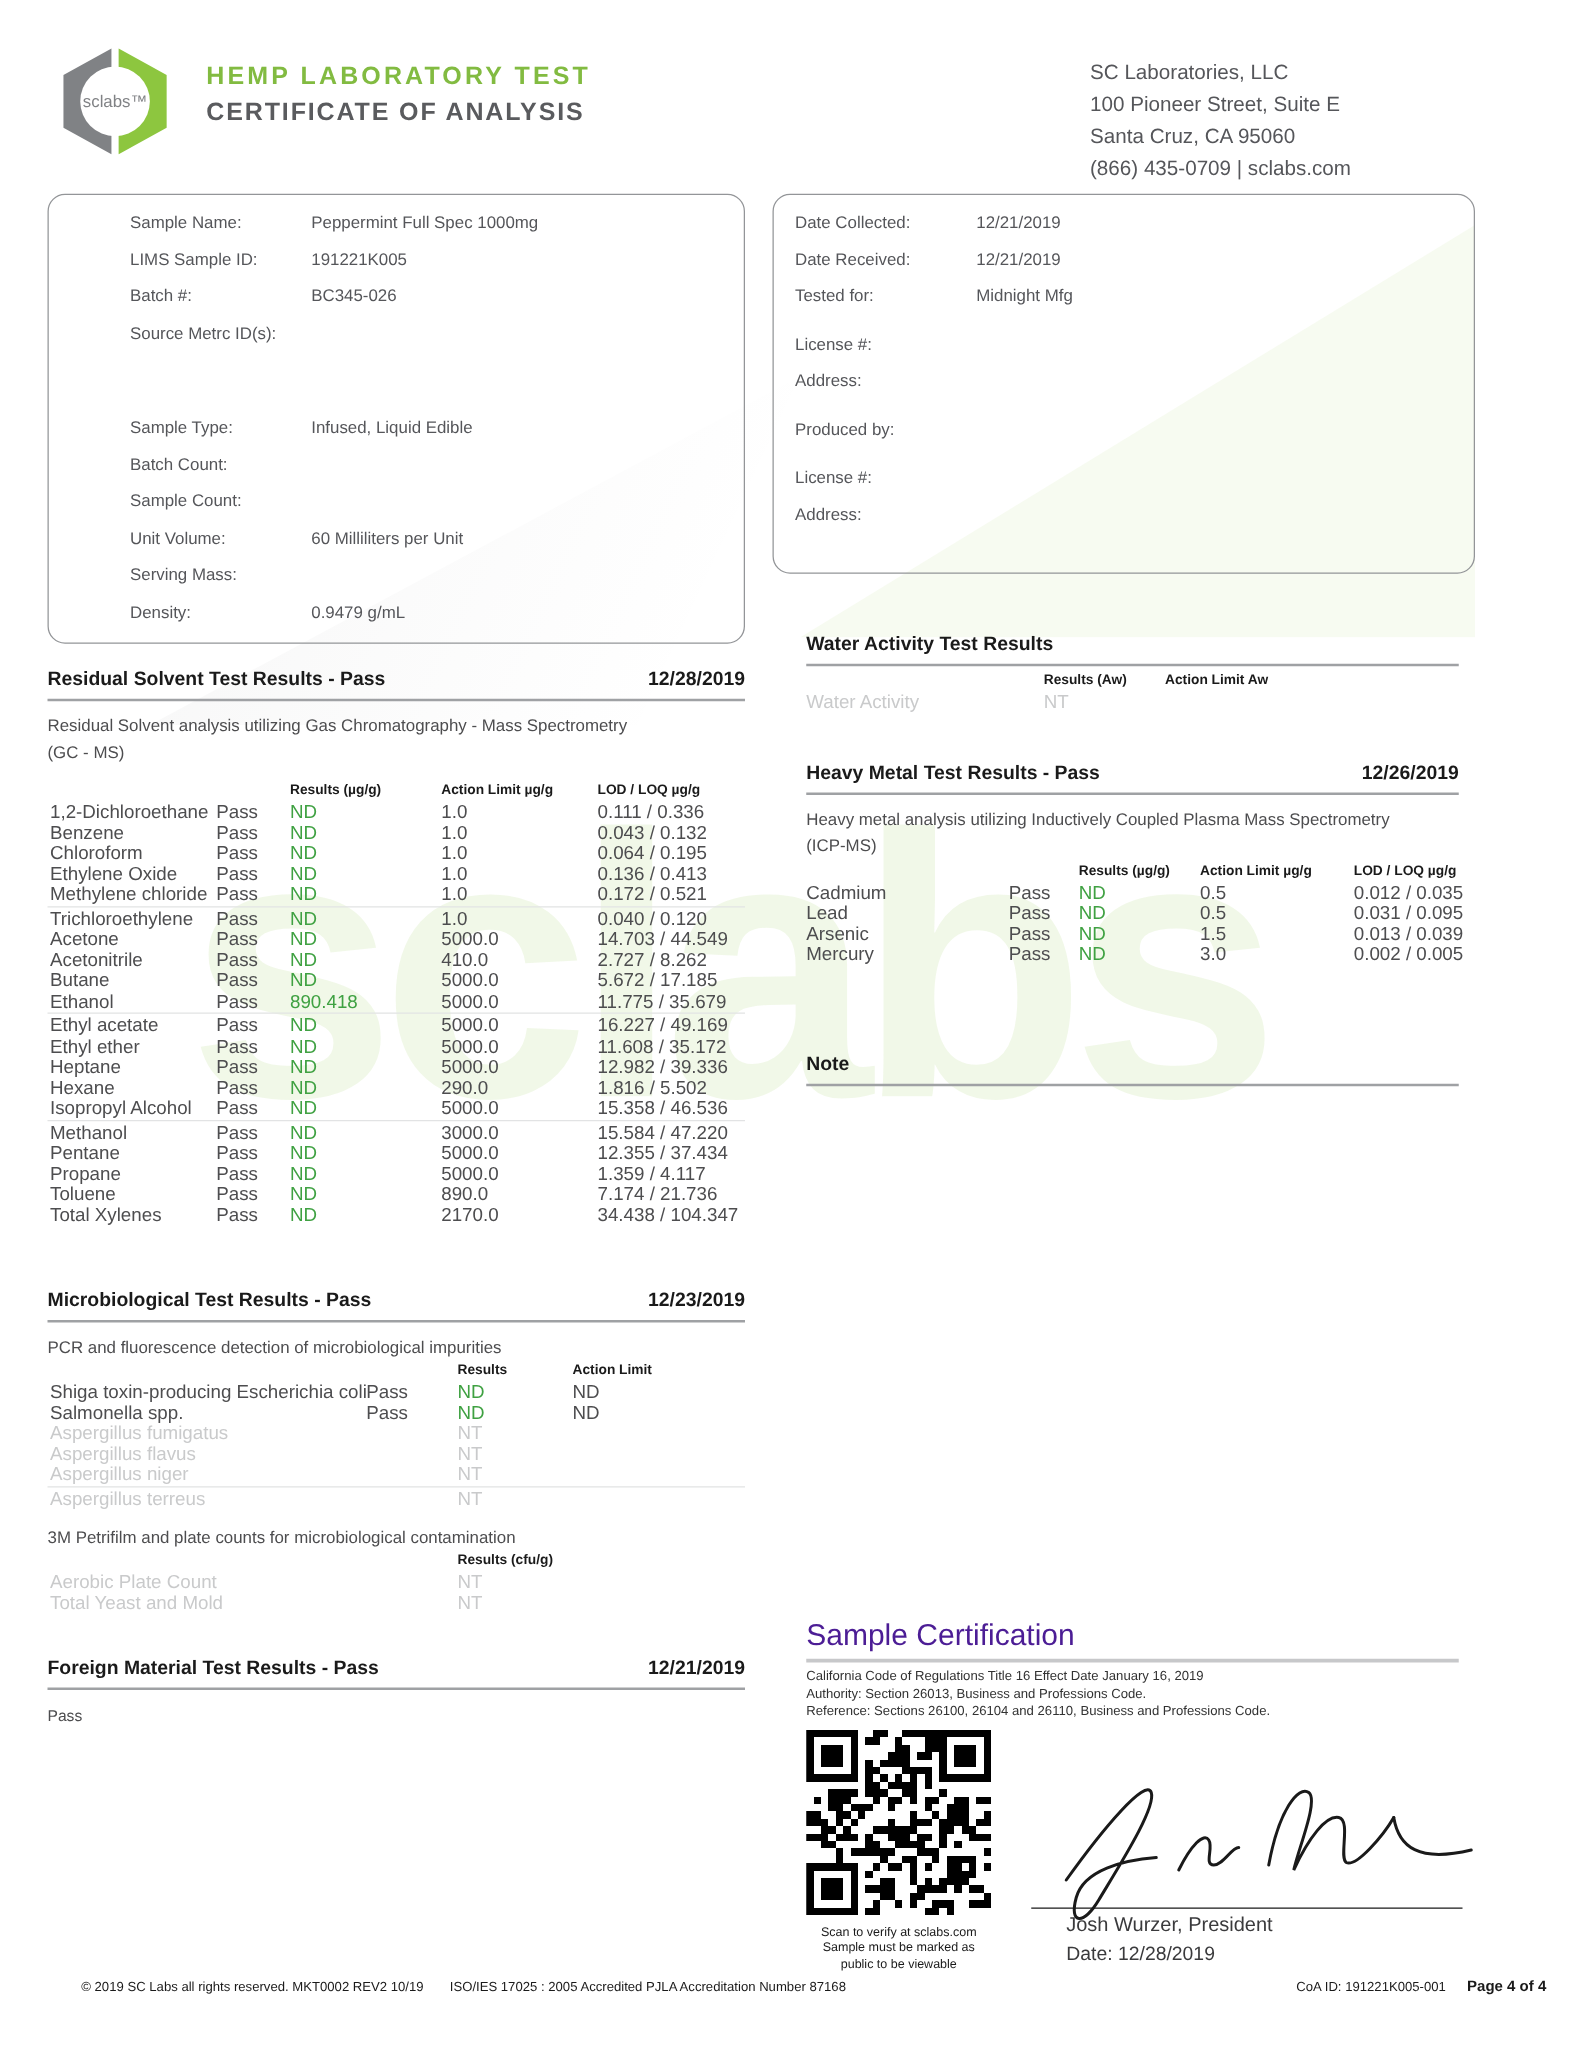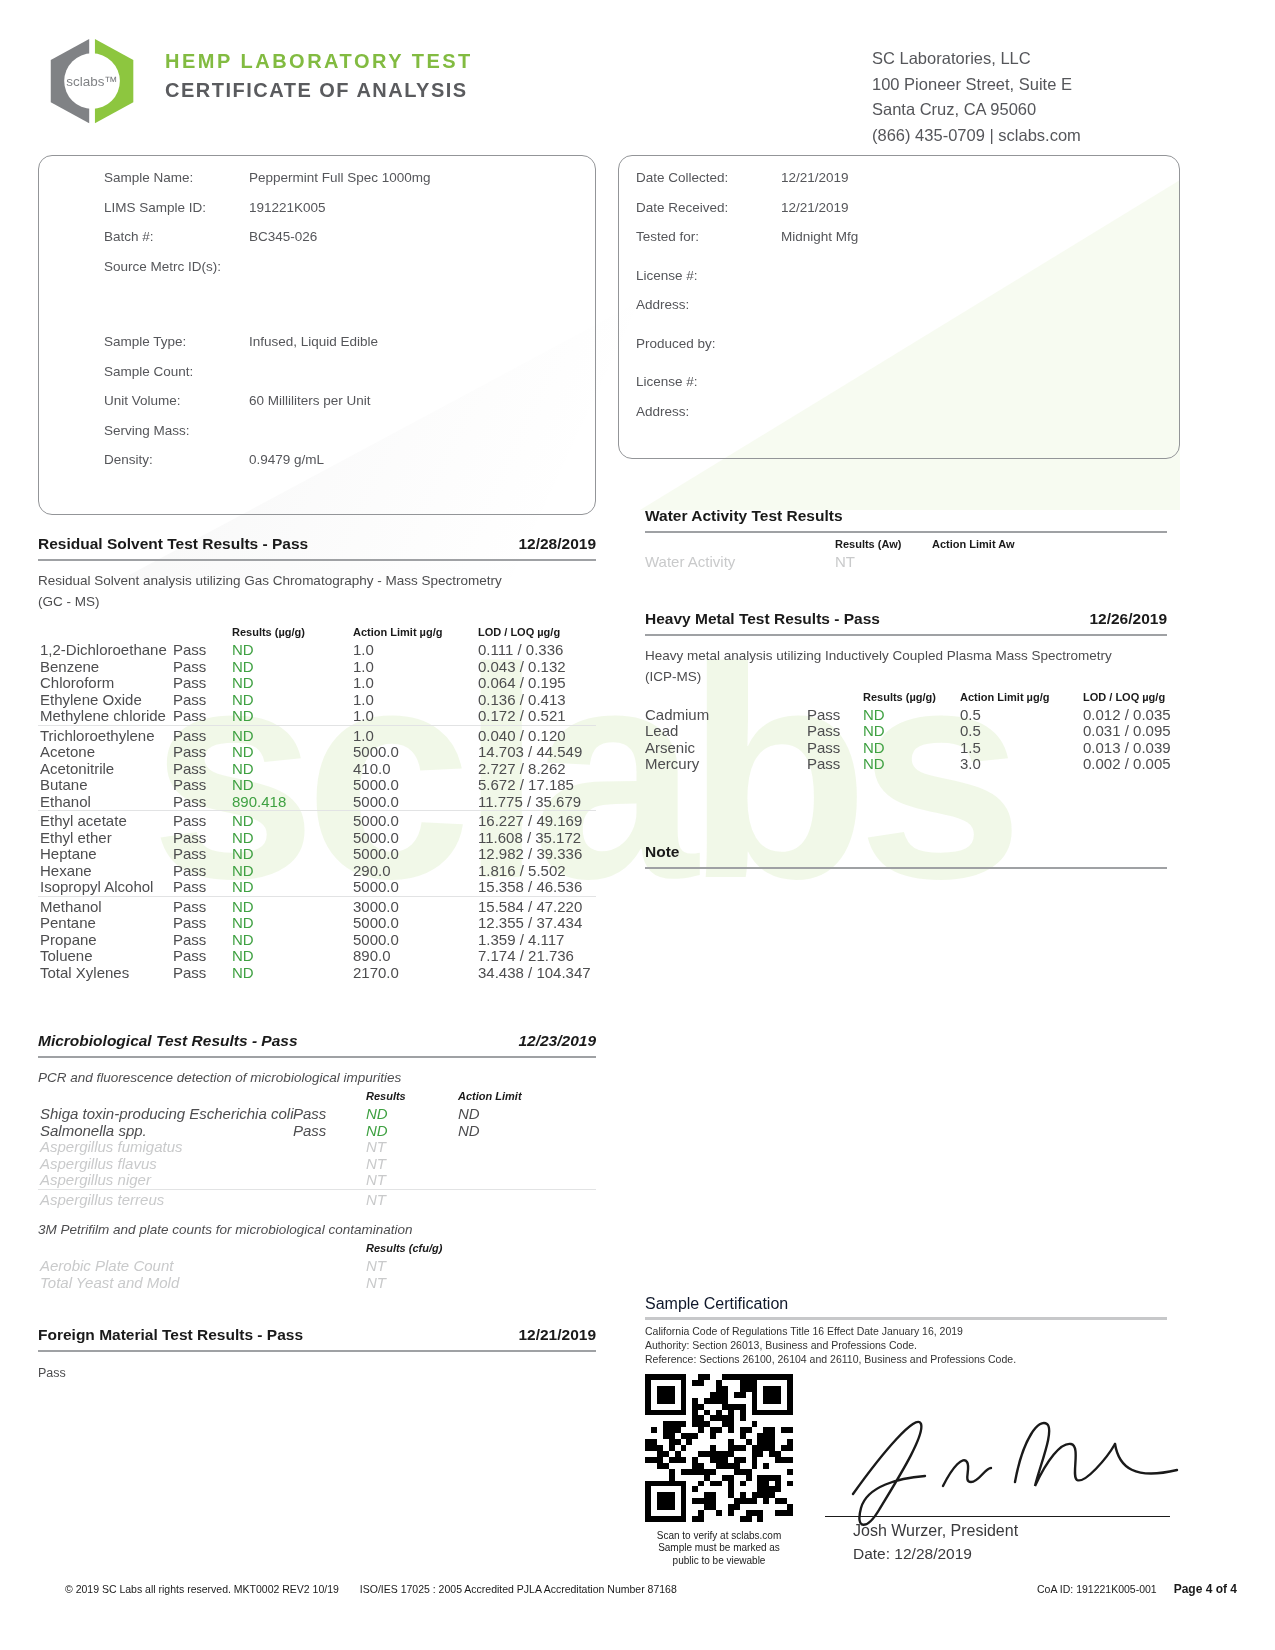--- a/index.html
+++ b/index.html
@@ -51,21 +51,21 @@
   
   .rs .c0{left:2px}.rs .c1{left:135px}.rs .c2{left:194px}.rs .c3{left:315px}.rs .c4{left:440px}
   
   .mc .c0{left:2px}.mc .c1{left:255px}.mc .c2{left:328px}.mc .c3{left:420px}
   
   .wa .c0{left:0px}.wa .c2{left:190px}.wa .c3{left:287px}
   
   .hm .c0{left:0px}.hm .c1{left:162px}.hm .c2{left:218px}.hm .c3{left:315px}.hm .c4{left:438px}
   .pass-only{font-size:12.5px;color:#4D4D4F;margin-top:14px;}
   
-  .cert-title{font-size:16px;color:#0f172a;}
+  .cert-title{font-size:24px;color:#4c1d95;}
   .cert-rule{border-top:3px solid #C7C8CA;margin-top:4px;}
   .cert-lines{font-size:10.5px;line-height:14px;color:#323232;margin-top:4px;}
   .cert-row{display:flex;margin-top:8px;}
   .qr-wrap{width:160px;}
   .qr-caption{font-size:10px;line-height:12.5px;color:#1A1A1A;text-align:center;margin-top:4px;width:148px;}
   .sig-wrap{position:relative;flex:1;margin-left:20px;height:200px;}
   .sig-svg{position:absolute;left:0;top:8px;}
   .sig-line{position:absolute;left:0;top:142px;width:345px;border-top:1.5px solid #1A1A1A;}
   .sig-name{position:absolute;left:28px;top:148px;font-size:16px;color:#3A3A3C;}
   .sig-date{position:absolute;left:28px;top:171px;font-size:15.5px;color:#3A3A3C;}
@@ -119,20 +119,23 @@
         </div>
         <div class="field-row">
           <span class="f-label">Source Metrc ID(s):</span>
         </div>
         <div class="box-gap"></div>
         <div class="field-row">
           <span class="f-label">Sample Type:</span>
           <span class="f-value">Infused, Liquid Edible</span>
         </div>
         <div class="field-row">
+          <span class="f-label">Batch Count:</span>
+        </div>
+        <div class="field-row">
           <span class="f-label">Sample Count:</span>
         </div>
         <div class="field-row">
           <span class="f-label">Unit Volume:</span>
           <span class="f-value">60 Milliliters per Unit</span>
         </div>
         <div class="field-row">
           <span class="f-label">Serving Mass:</span>
         </div>
         <div class="field-row">
@@ -293,21 +296,21 @@
           <div class="trow rs">
             <span class="c0">Total Xylenes</span>
             <span class="c1">Pass</span>
             <span class="c2 green">ND</span>
             <span class="c3">2170.0</span>
             <span class="c4">34.438 / 104.347</span>
           </div>
         </div>
     </section>
 
-    <section class="sec" style="margin-top:52px;font-style:italic;">
+    <section class="sec" style="margin-top:52px;">
       <div class="sec-head">
         <span class="sec-title">Microbiological Test Results - Pass</span>
         <span class="sec-date">12/23/2019</span>
       </div>
       <div class="sec-rule"></div>
       <p class="method" style="max-width:520px;">PCR and fluorescence detection of microbiological impurities</p>
       <div class="trow thead mc" style="margin-top:2px;">
         <span class="c2">Results</span>
         <span class="c3">Action Limit</span>
       </div>

